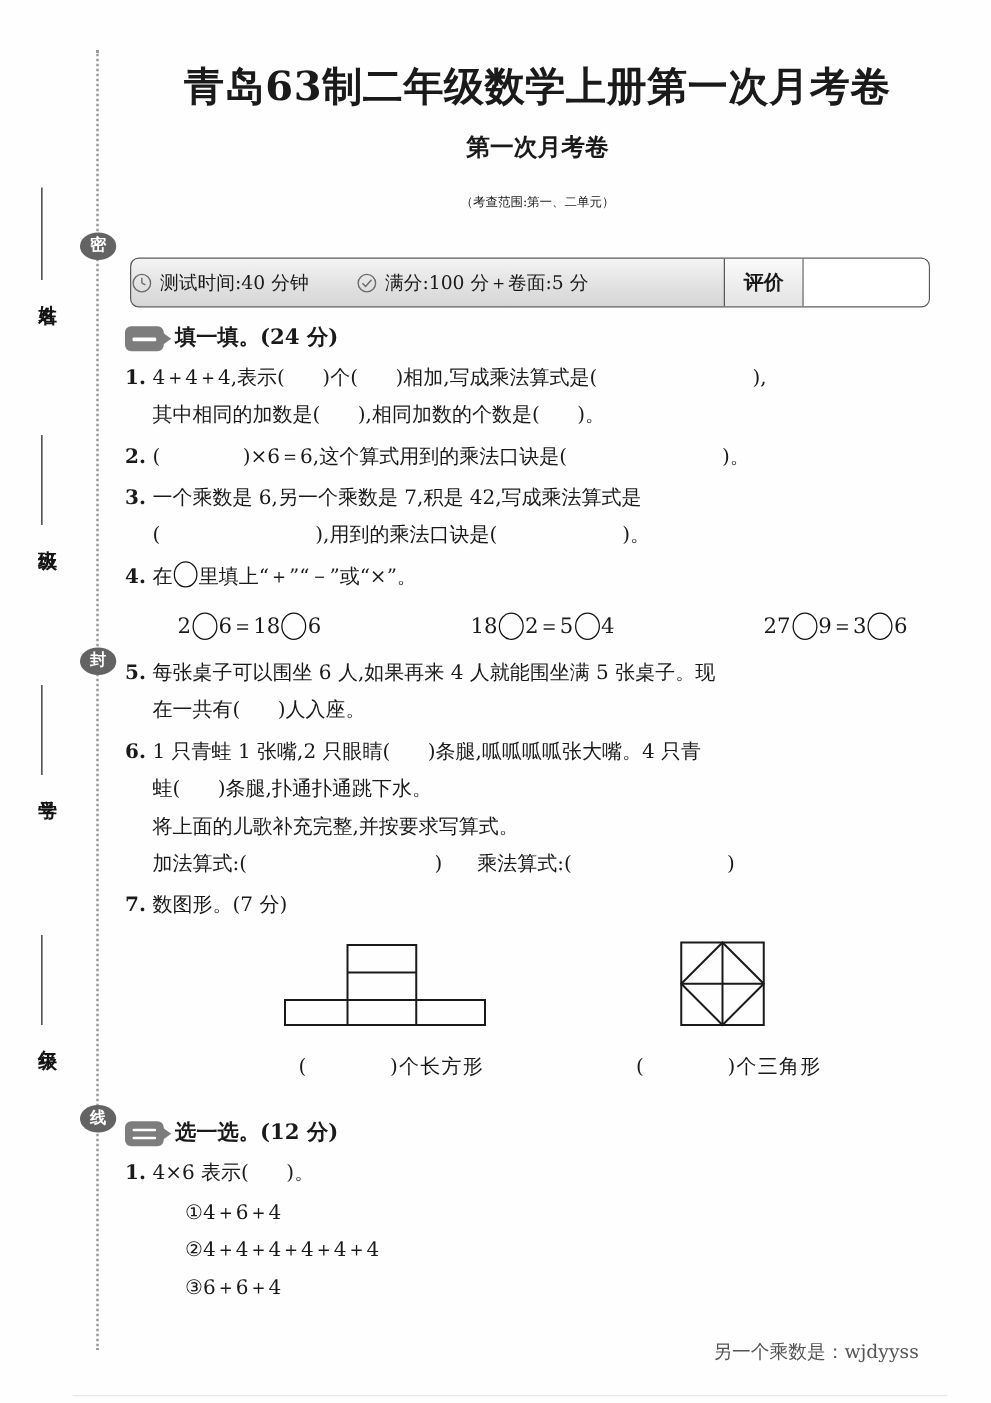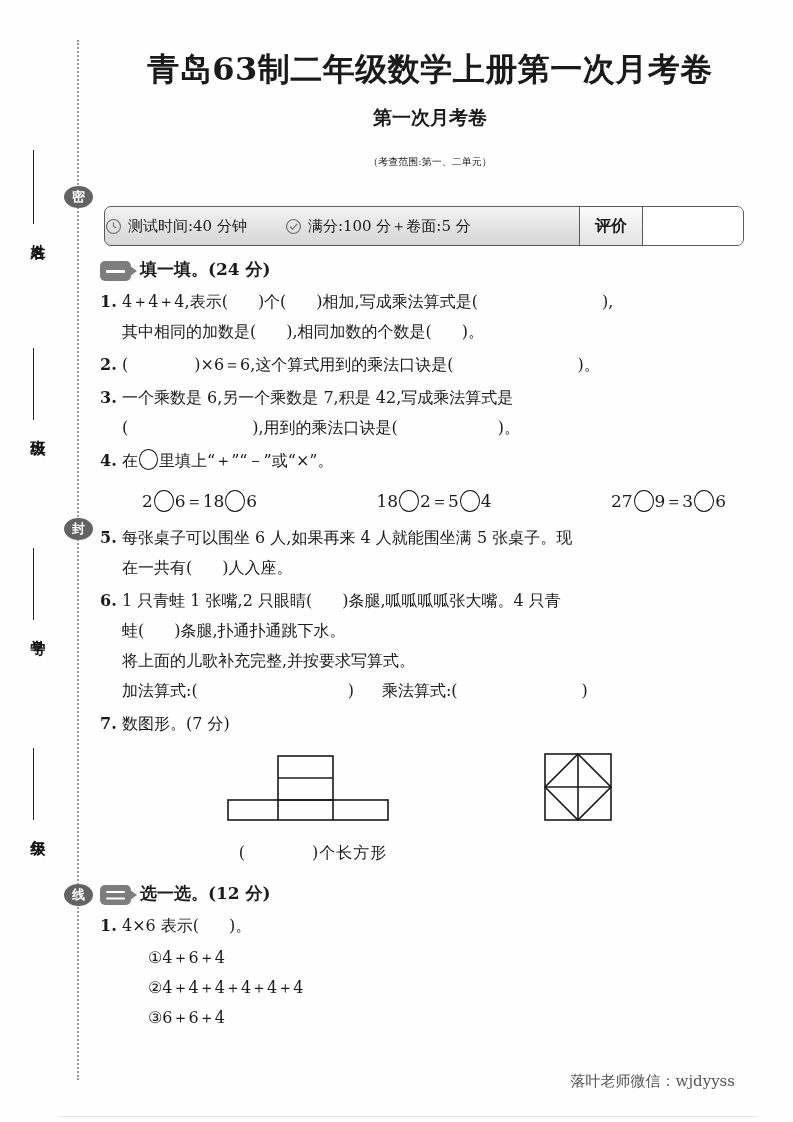--- a/index.html
+++ b/index.html
@@ -433,38 +433,41 @@
           <span>
             <svg width="190" height="72" viewBox="0 0 190 72">
               <g fill="none" stroke="#1a1a1a" stroke-width="1.6">
                 <rect x="57" y="3" width="66" height="66"></rect>
                 <polygon points="90,3 123,36 90,69 57,36"></polygon>
                 <line x1="57" y1="36" x2="123" y2="36"></line>
                 <line x1="90" y1="3" x2="90" y2="69"></line>
               </g>
             </svg>
           </span>
+          <div class="fig-cap">
+            <span>(</span><span class="blank-m"></span><span>)个三角形</span>
+          </div>
         </div>
 
       </div>
     </div>
 
-    <div class="sec-head" style="margin-top:14px">
+    <div class="sec-head" style="margin-top:26px">
       <span class="sec-badge two"></span>
       <span>选一选。(12 分)</span>
     </div>
 
     <div class="q">
       <span class="num">1.</span>
       <span class="cont"><span>4×6 表示(</span><span class="blank-s"></span><span>)。</span></span>
       <div class="choices">
         <span class="opt">①4＋6＋4</span>
         <span class="opt">②4＋4＋4＋4＋4＋4</span>
         <span class="opt">③6＋6＋4</span>
       </div>
     </div>
 
   </div>
 
-  <div id="watermark">落叶老师微信：wjdyyss</div>
+  <div id="watermark">另一个乘数是：wjdyyss</div>
   <div id="bottom-rule"></div>
 
 </div>
 
 </body></html>

